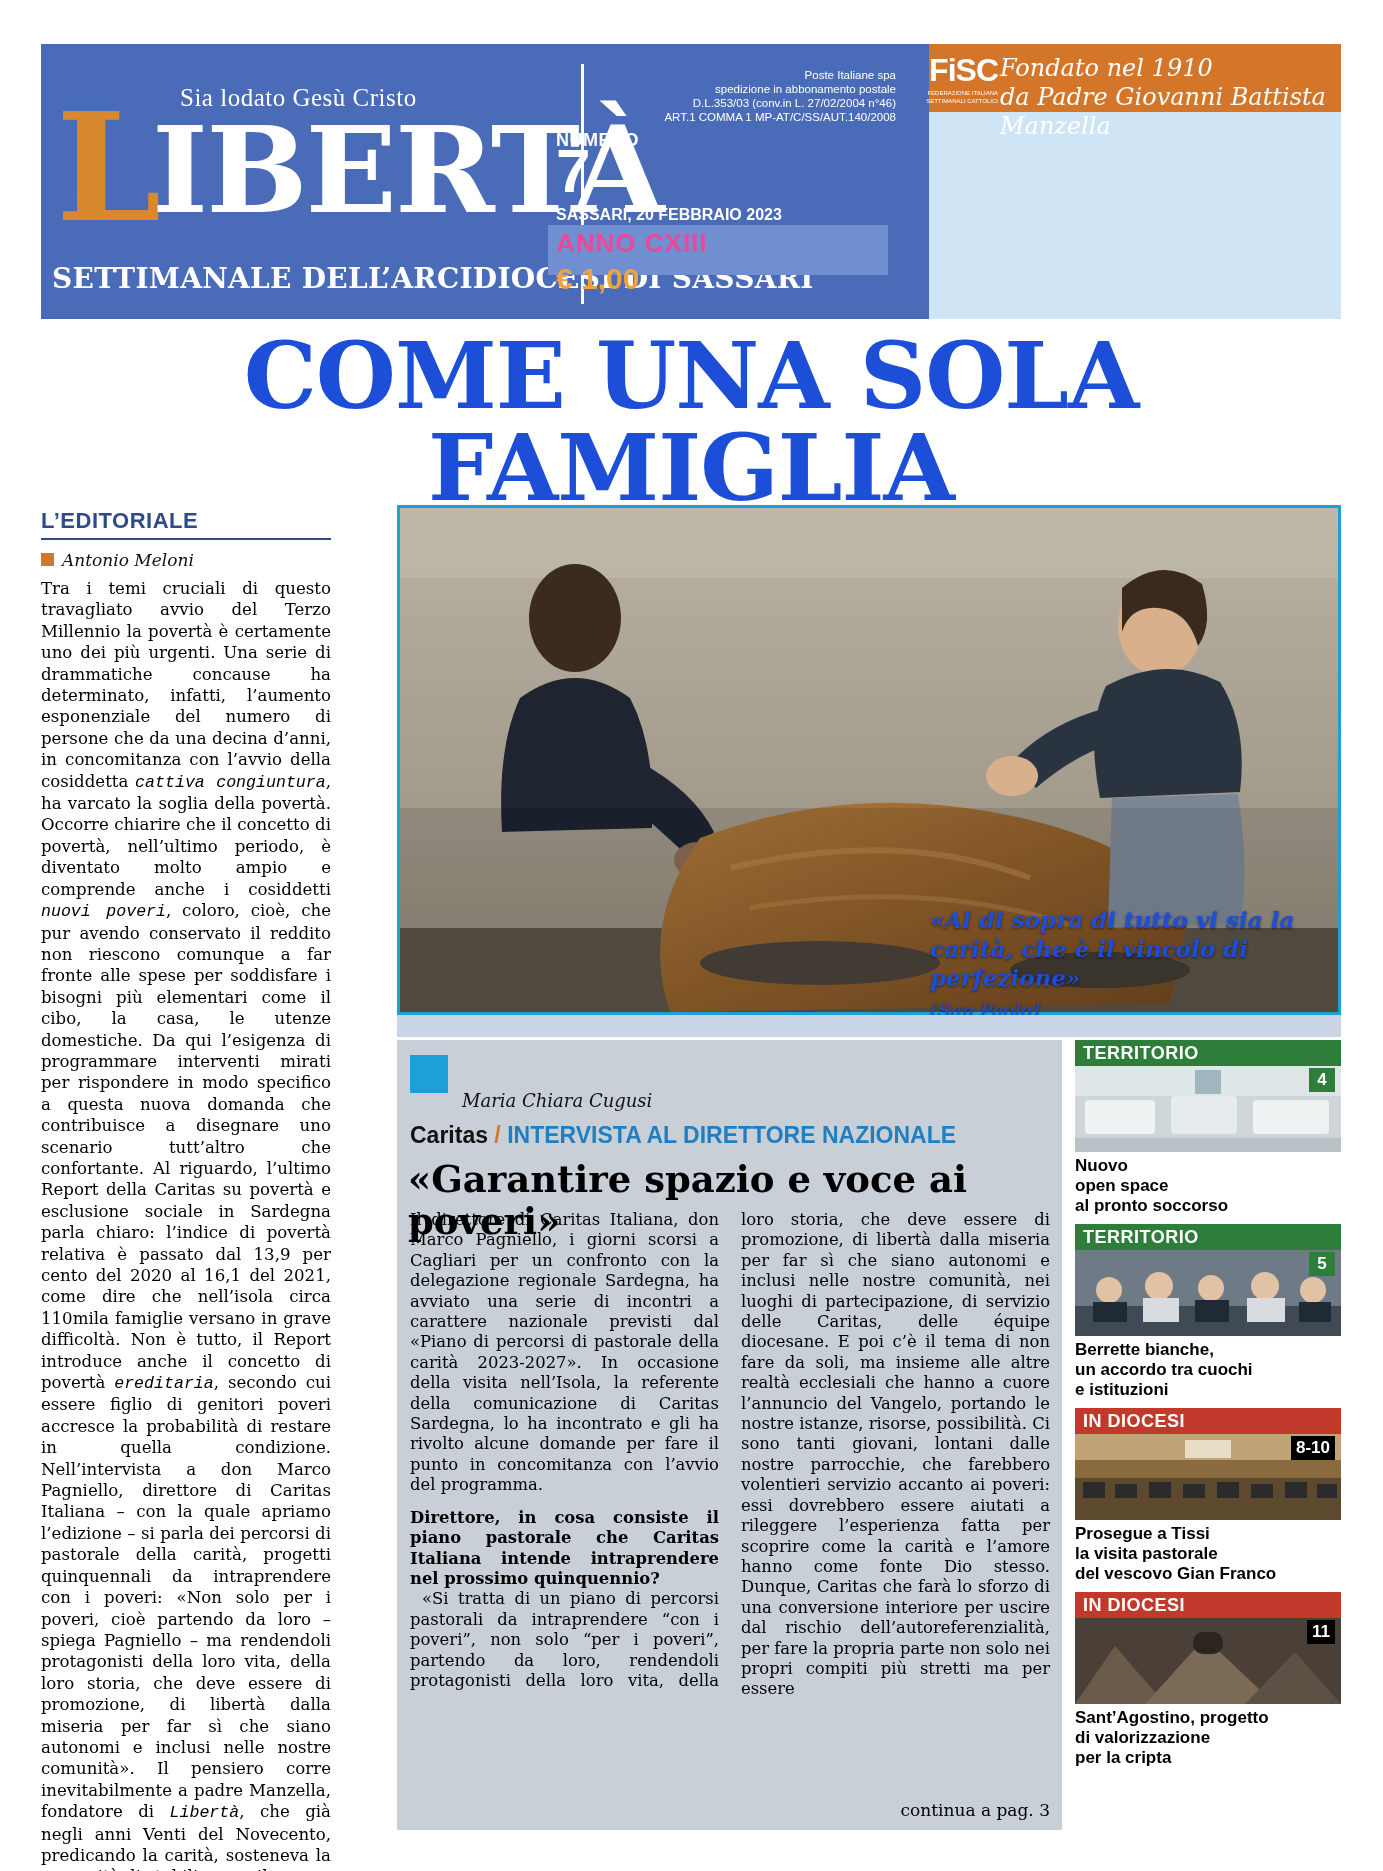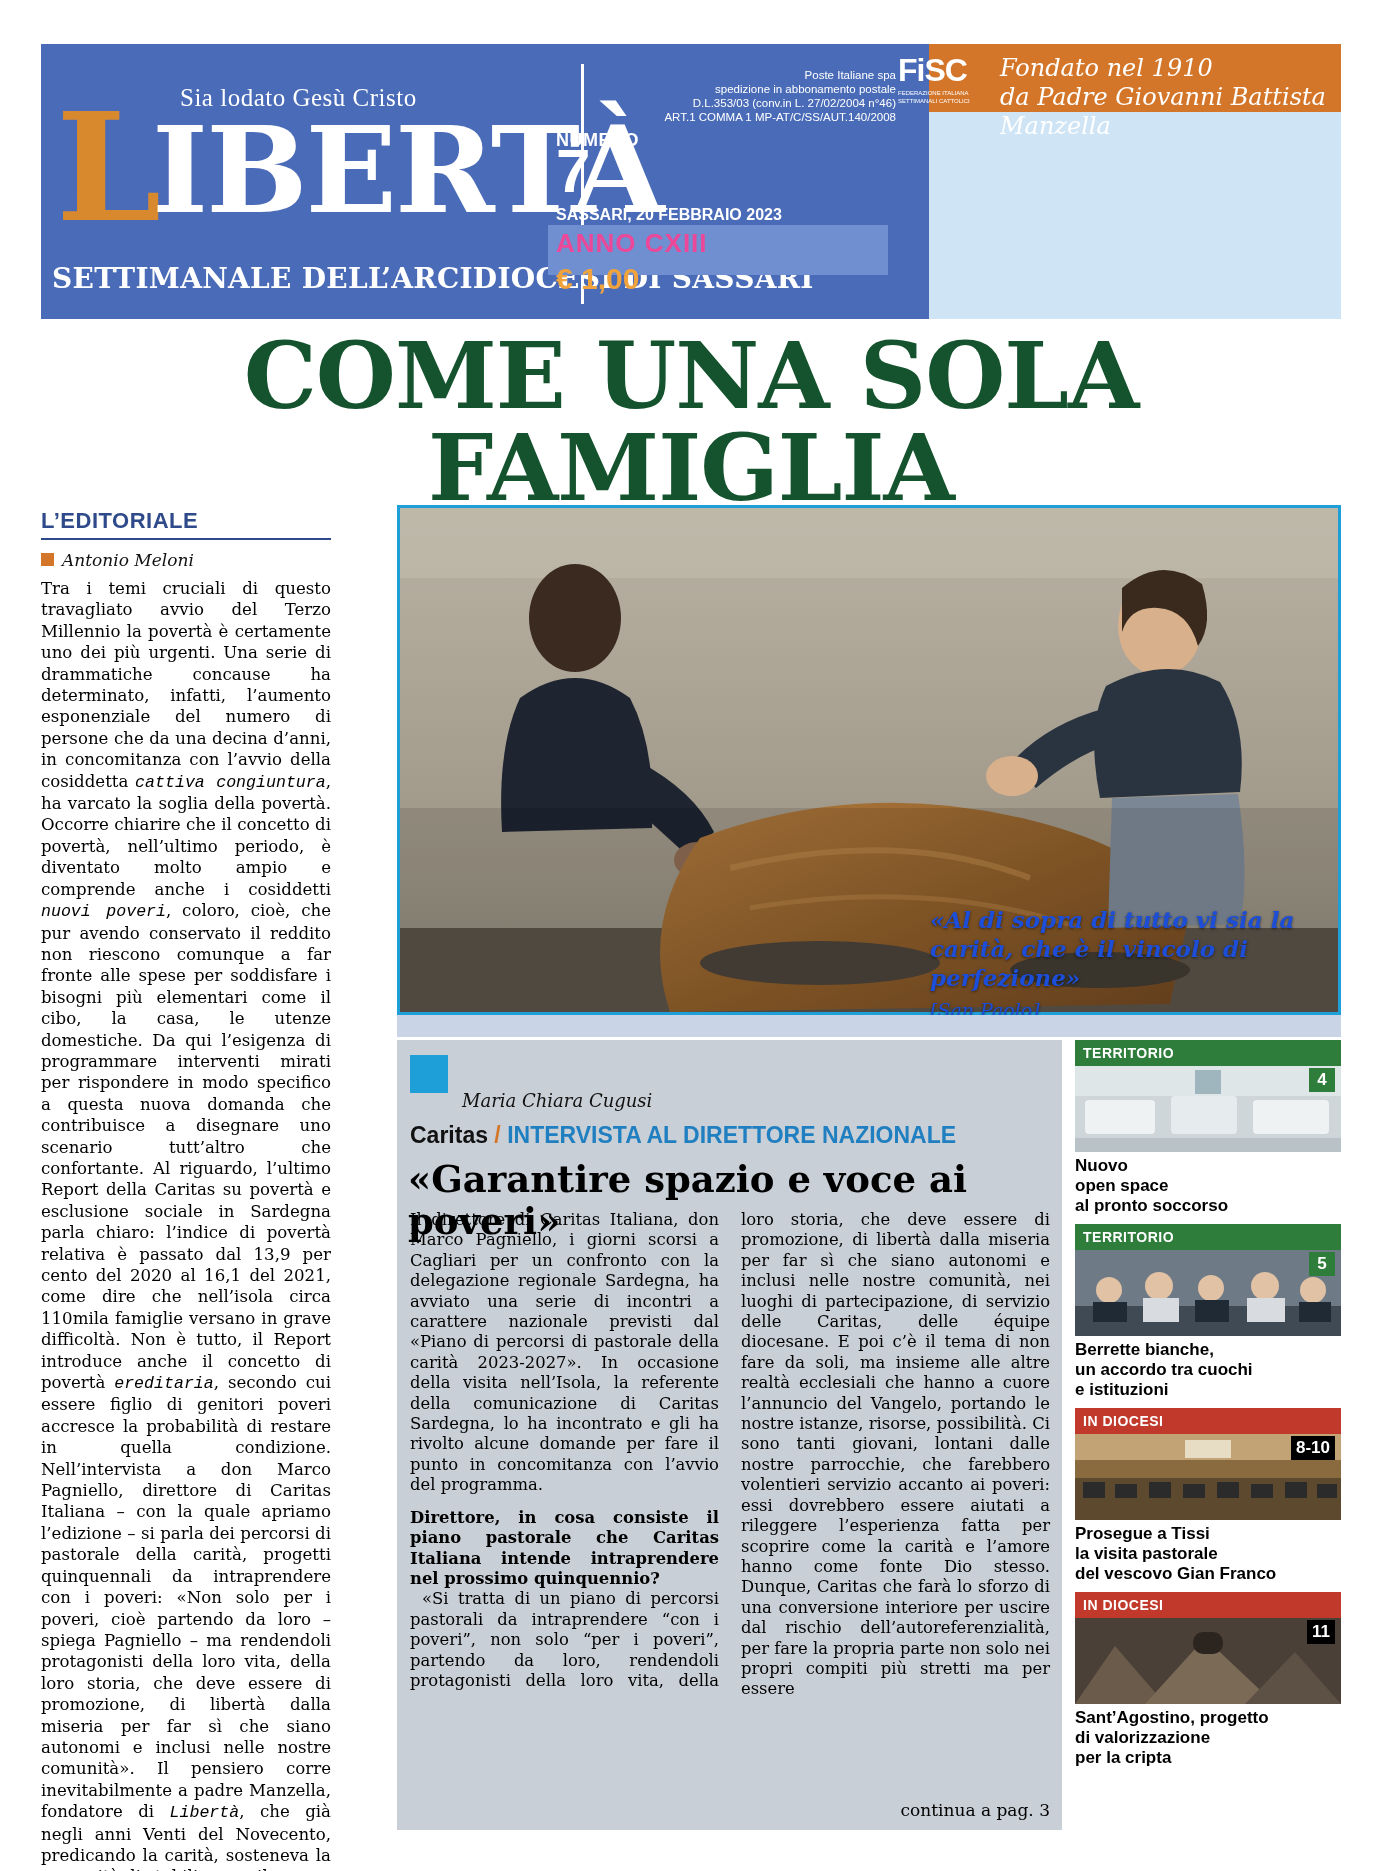--- a/index.html
+++ b/index.html
@@ -26,27 +26,27 @@
   .mast-rule{position:absolute;left:540px;top:20px;width:3px;height:240px;background:#ffffff;}
 
   .poste{position:absolute;left:572px;top:68px;width:324px;text-align:right;color:#ffffff;font-size:11.5px;line-height:14px;font-family:"Liberation Sans",sans-serif;}
   .numero-lbl{position:absolute;left:556px;top:130px;color:#ffffff;font-size:18px;font-family:"Liberation Sans",sans-serif;font-weight:bold;letter-spacing:.5px;}
   .numero-val{position:absolute;left:556px;top:140px;color:#ffffff;font-size:62px;line-height:62px;font-family:"Liberation Sans",sans-serif;font-weight:bold;}
   .sassari{position:absolute;left:556px;top:206px;color:#ffffff;font-size:16px;font-family:"Liberation Sans",sans-serif;font-weight:bold;}
   .annoband{position:absolute;left:548px;top:225px;width:340px;height:50px;background:#6f8fd0;}
   .anno{position:absolute;left:556px;top:226px;color:#ec4899;font-size:26px;line-height:34px;font-family:"Liberation Sans",sans-serif;font-weight:bold;letter-spacing:1px;}
   .prezzo{position:absolute;left:556px;top:264px;color:#f0a33c;font-size:30px;line-height:30px;font-family:"Liberation Sans",sans-serif;font-weight:bold;}
 
-  .fisc{position:absolute;left:898px;top:52px;width:100px;text-align:left;color:#ffffff;}
+  .fisc{position:absolute;left:898px;top:52px;width:100px;text-align:right;color:#ffffff;}
   .fisc-logo{font-size:32px;font-family:"Liberation Sans",sans-serif;font-weight:bold;letter-spacing:-1px;}
   .fisc-sub{font-size:6px;line-height:8px;font-family:"Liberation Sans",sans-serif;}
   .fondato{position:absolute;left:1000px;top:54px;color:#ffffff;font-size:24px;line-height:29px;font-family:"DejaVu Serif",serif;font-style:italic;}
 
   
-  .headline{position:absolute;left:41px;top:330px;width:1300px;text-align:center;color:#14532d;
+  .headline{position:absolute;left:41px;top:330px;width:1300px;text-align:center;color:#1d4ed8;
     font-family:"DejaVu Serif",serif;font-weight:bold;font-size:92px;line-height:92px;letter-spacing:-1px;}
 
   
   .edit-col{position:absolute;left:41px;top:508px;width:290px;}
   .edit-title{font-family:"Liberation Sans",sans-serif;font-weight:bold;font-size:22px;color:#2e4a8a;letter-spacing:.5px;}
   .edit-rule{width:290px;height:2px;background:#2e4a8a;margin-top:4px;}
   .edit-author{margin-top:10px;font-size:17px;font-style:italic;font-family:"DejaVu Serif",serif;color:#111;}
   .edit-sq{display:inline-block;width:13px;height:13px;background:#d4762a;margin-right:8px;}
   .edit-body{margin-top:8px;font-size:16.6px;line-height:21.4px;text-align:justify;color:#000;font-family:"DejaVu Serif",serif;hyphens:auto;}
   .edit-body i{font-style:italic;font-family:Liberation Mono, monospace;}
@@ -69,21 +69,21 @@
   .ctitle{position:absolute;left:408px;top:1158px;width:645px;font-family:"DejaVu Serif",serif;font-weight:bold;font-size:37px;line-height:42px;color:#000;}
   .ccols{position:absolute;left:410px;top:1210px;width:640px;height:590px;column-count:2;column-gap:22px;font-family:"DejaVu Serif",serif;font-size:16.4px;line-height:20.4px;text-align:justify;color:#000;}
   .ccols p{margin:0 0 0 0;text-indent:12px;}
   .ccols p.noind{text-indent:0;}
   .ccols p.q{font-weight:bold;margin-top:12px;text-indent:0;}
   .continua{position:absolute;left:410px;top:1800px;width:640px;text-align:right;font-family:"DejaVu Serif",serif;font-size:17px;color:#000;}
 
   
   .rail{position:absolute;left:1075px;top:1040px;width:266px;}
   .rail-item{position:relative;width:266px;margin-bottom:8px;}
-  .rail-lbl{height:26px;line-height:26px;padding-left:8px;color:#ffffff;font-family:"Liberation Sans",sans-serif;font-weight:bold;font-size:14px;letter-spacing:.5px;}
+  .rail-lbl{height:26px;line-height:26px;padding-left:8px;color:#ffffff;font-family:"Liberation Sans",sans-serif;font-weight:bold;font-size:18px;letter-spacing:.5px;}
   .rail-lbl.terr{background:#2e7d3a;}
   .rail-lbl.dioc{background:#c0392b;}
   .rail-pg{position:absolute;right:6px;width:auto;min-width:26px;height:24px;line-height:24px;text-align:center;padding:0 5px;color:#ffffff;font-family:"Liberation Sans",sans-serif;font-weight:bold;font-size:17px;box-sizing:border-box;}
   .rail-pg.terr{background:#2e7d3a;}
   .rail-pg.dioc{background:#000000;}
   .rail-photo{width:266px;height:86px;overflow:hidden;position:relative;background:#777;}
   .rail-cap{font-family:"Liberation Sans",sans-serif;font-weight:bold;font-size:17px;line-height:20px;color:#000;padding-top:4px;}
 </style>
 </head>
 <body>

